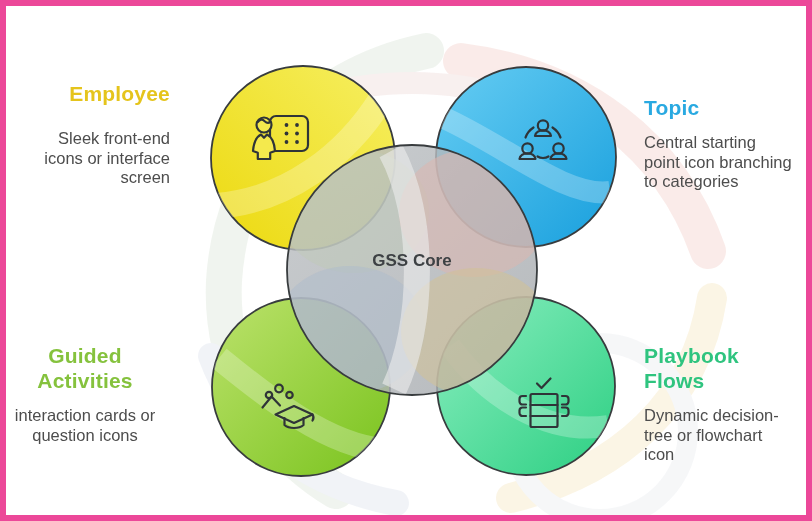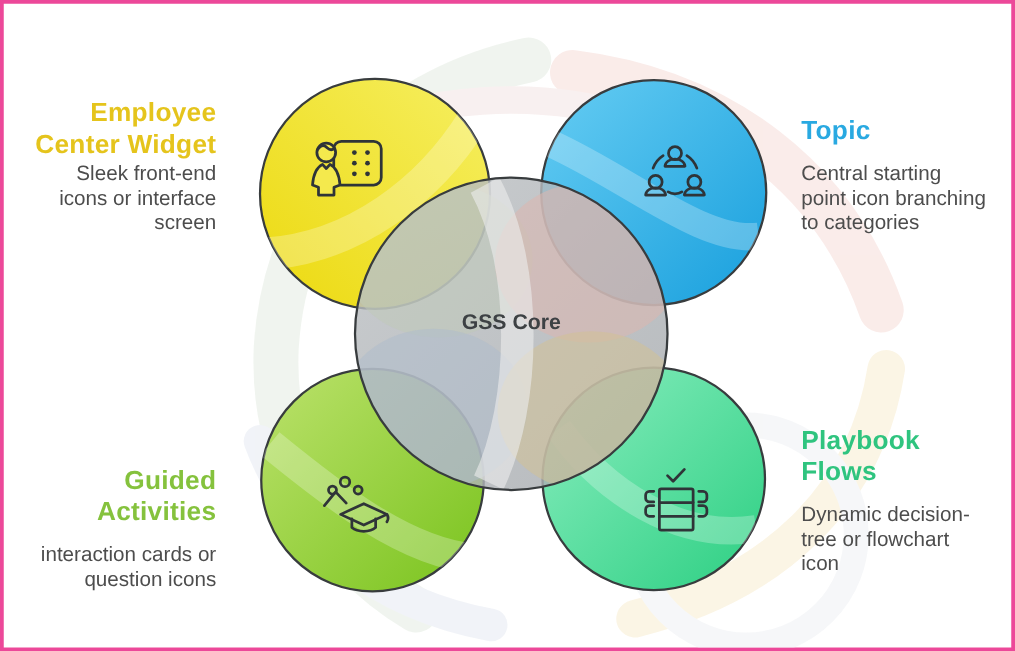--- a/index.html
+++ b/index.html
@@ -1,32 +1,32 @@
 <!DOCTYPE html>
 <html><head>
 <meta charset="utf-8">
 <style>
   html,body{margin:0;padding:0;background:#fff;}
   .canvas{
     position:relative;
     width:812px;height:521px;
     box-sizing:border-box;
-    border:3px solid #ec4899;
+    border:6px solid #ec4899;
     background:#ffffff;
     overflow:hidden;
     font-family:"Liberation Sans",sans-serif;
   }
   .canvas svg{position:absolute;left:0;top:0;}
   .label{position:absolute;}
   .label .title{font-weight:700;font-size:21px;line-height:25px;letter-spacing:.2px;}
-  .label .desc{margin-top:2px;font-size:16.5px;line-height:19.5px;color:#4d4d4d;}
+  .label .desc{margin-top:23px;font-size:16.5px;line-height:19.5px;color:#4d4d4d;}
   .label .line{white-space:nowrap;}
   .tl{top:75px;right:636px;width:170px;text-align:right;}
   .tr{top:89px;left:638px;width:190px;text-align:left;}
-  .bl{top:337px;right:636px;width:170px;text-align:right;margin-top:32px;}
+  .bl{top:337px;right:636px;width:170px;text-align:center;}
   .br{top:337px;left:638px;width:190px;text-align:left;}
   .tr .desc,.br .desc,.bl .desc{margin-top:13px;}
   .c-yellow{color:#e5c41c;}
   .c-blue{color:#29a9e1;}
   .c-green{color:#85c23d;}
   .c-emerald{color:#2fc47f;}
   .center-label{
     position:absolute;left:316px;top:243px;width:180px;
     text-align:center;font-weight:700;font-size:17px;line-height:24.5px;
     color:#3d4144;
@@ -156,21 +156,20 @@
         <path d="M -13.5,-4 H 13.5 M -13.5,7 H 13.5"></path>
         <path d="M -18,-13 H -21.5 A 3,3 0 0 0 -24.5,-10 V -7.5 A 3,3 0 0 0 -21.5,-4.5 H -18 M -18,-1.5 H -21.5 A 3,3 0 0 0 -24.5,1.5 V 4 A 3,3 0 0 0 -21.5,7 H -18"></path>
         <path d="M 18,-13 H 21.5 A 3,3 0 0 1 24.5,-10 V -7.5 A 3,3 0 0 1 21.5,-4.5 H 18 M 18,-1.5 H 21.5 A 3,3 0 0 1 24.5,1.5 V 4 A 3,3 0 0 1 21.5,7 H 18"></path>
       </g>
     </g>
   </svg>
 
   <div class="label tl">
     <div class="title c-yellow">
       <div class="line">Employee</div>
-      <div class="line">Center Widget</div>
     </div>
     <div class="desc">
       <div class="line">Sleek front-end</div>
       <div class="line">icons or interface</div>
       <div class="line">screen</div>
     </div>
   </div>
 
   <div class="label tr">
     <div class="title c-blue">

